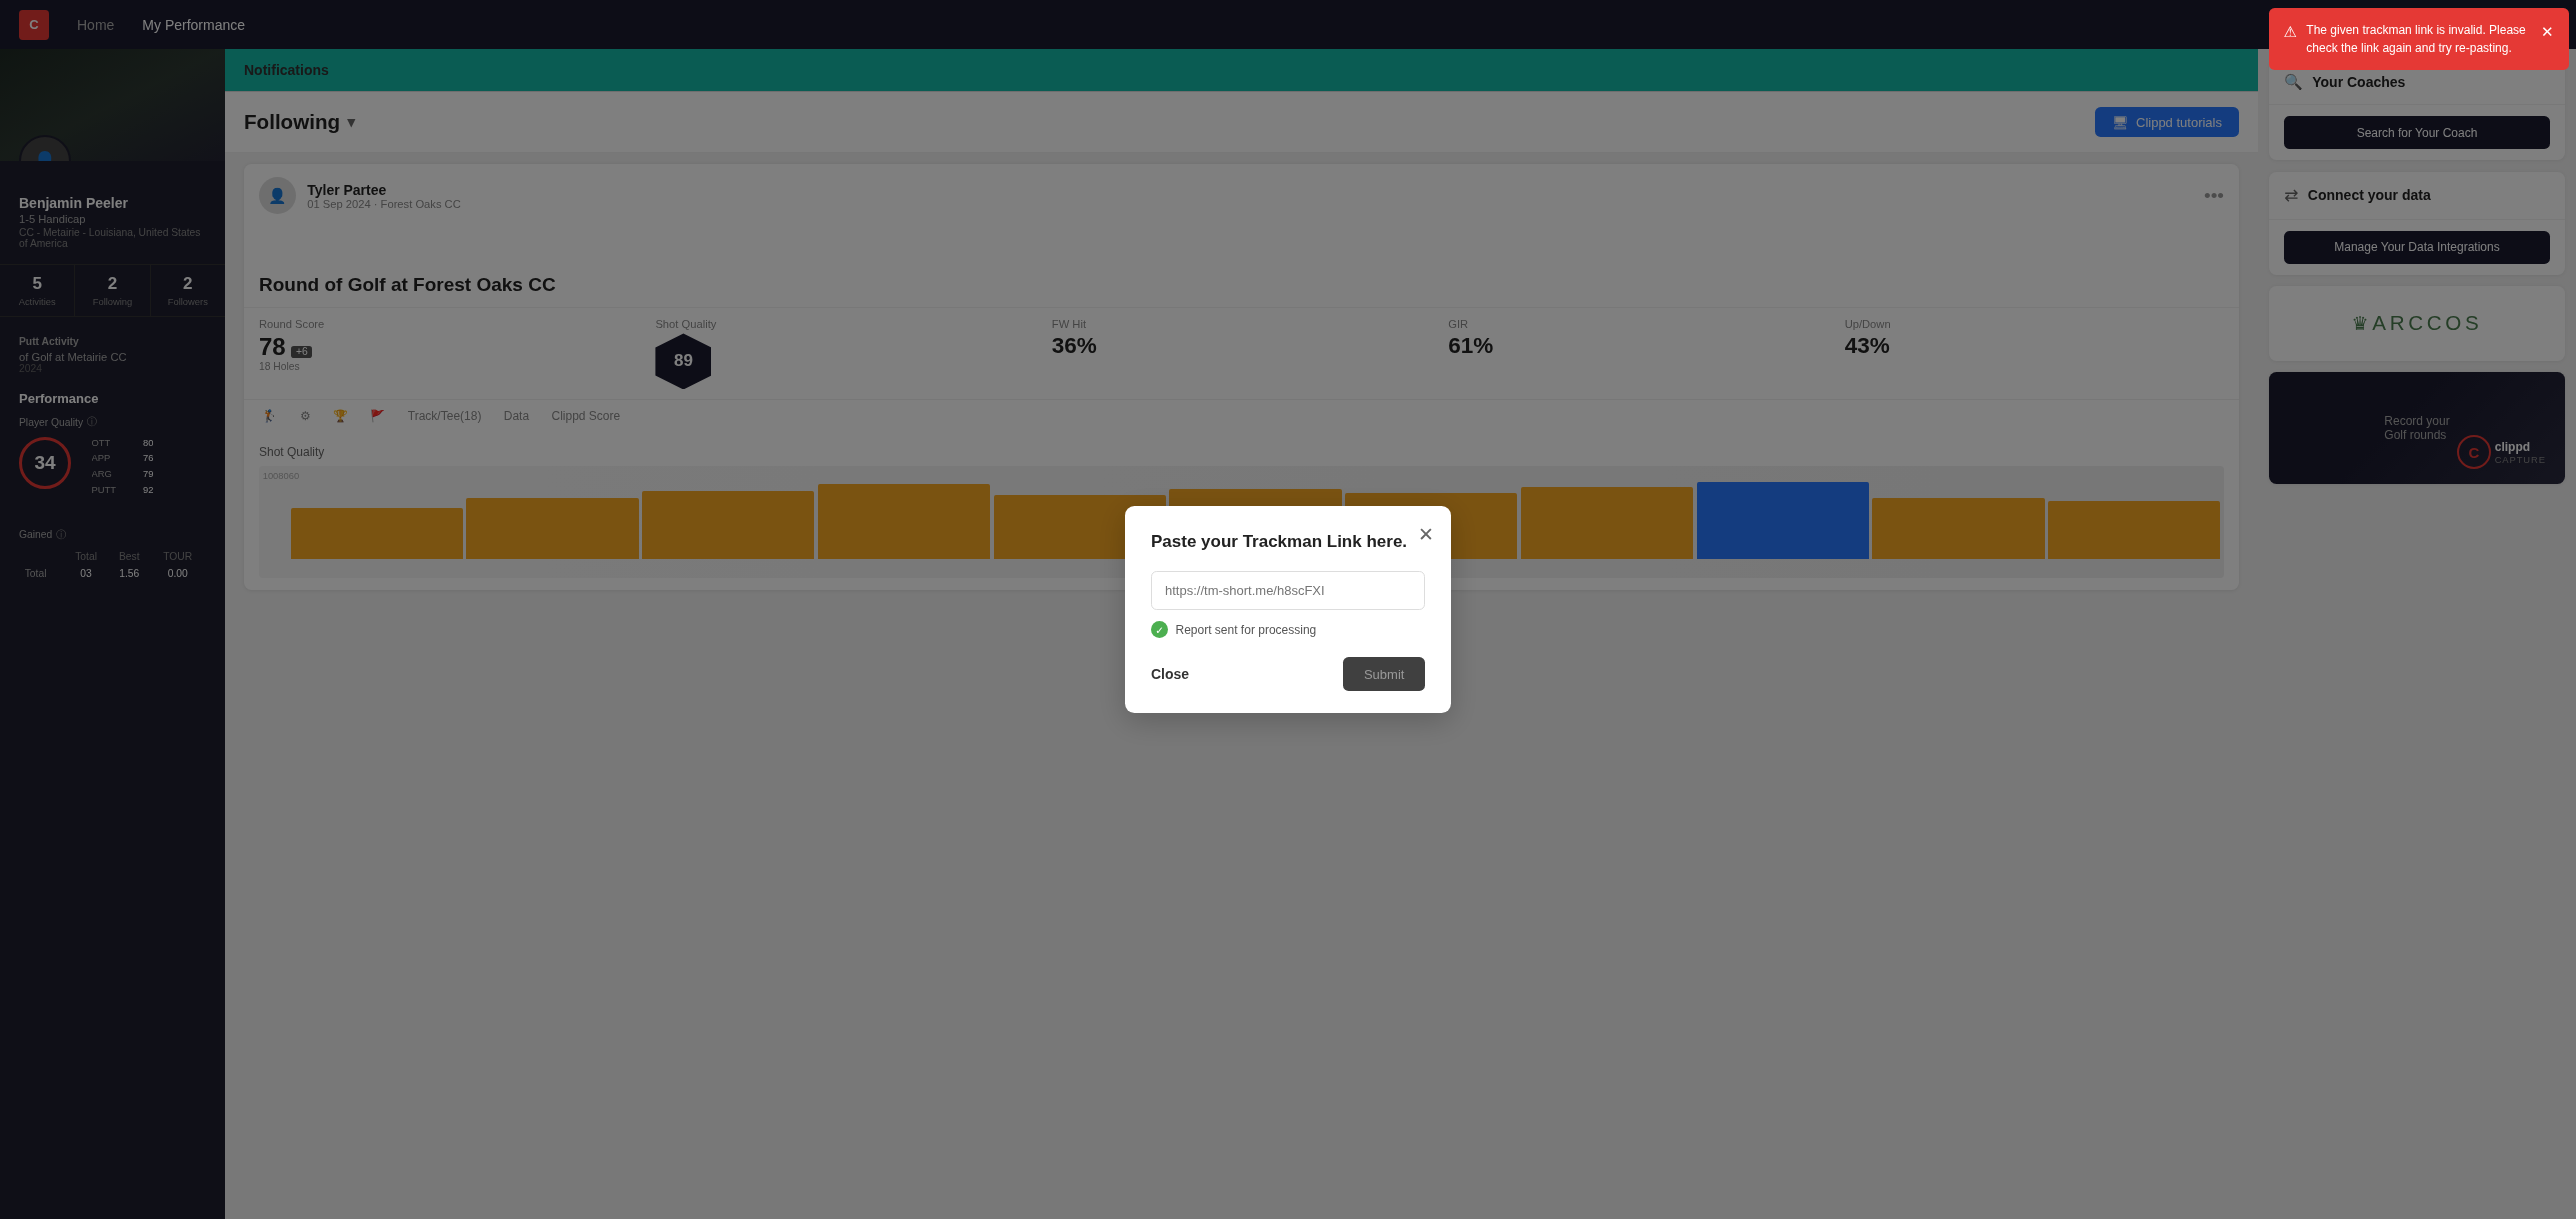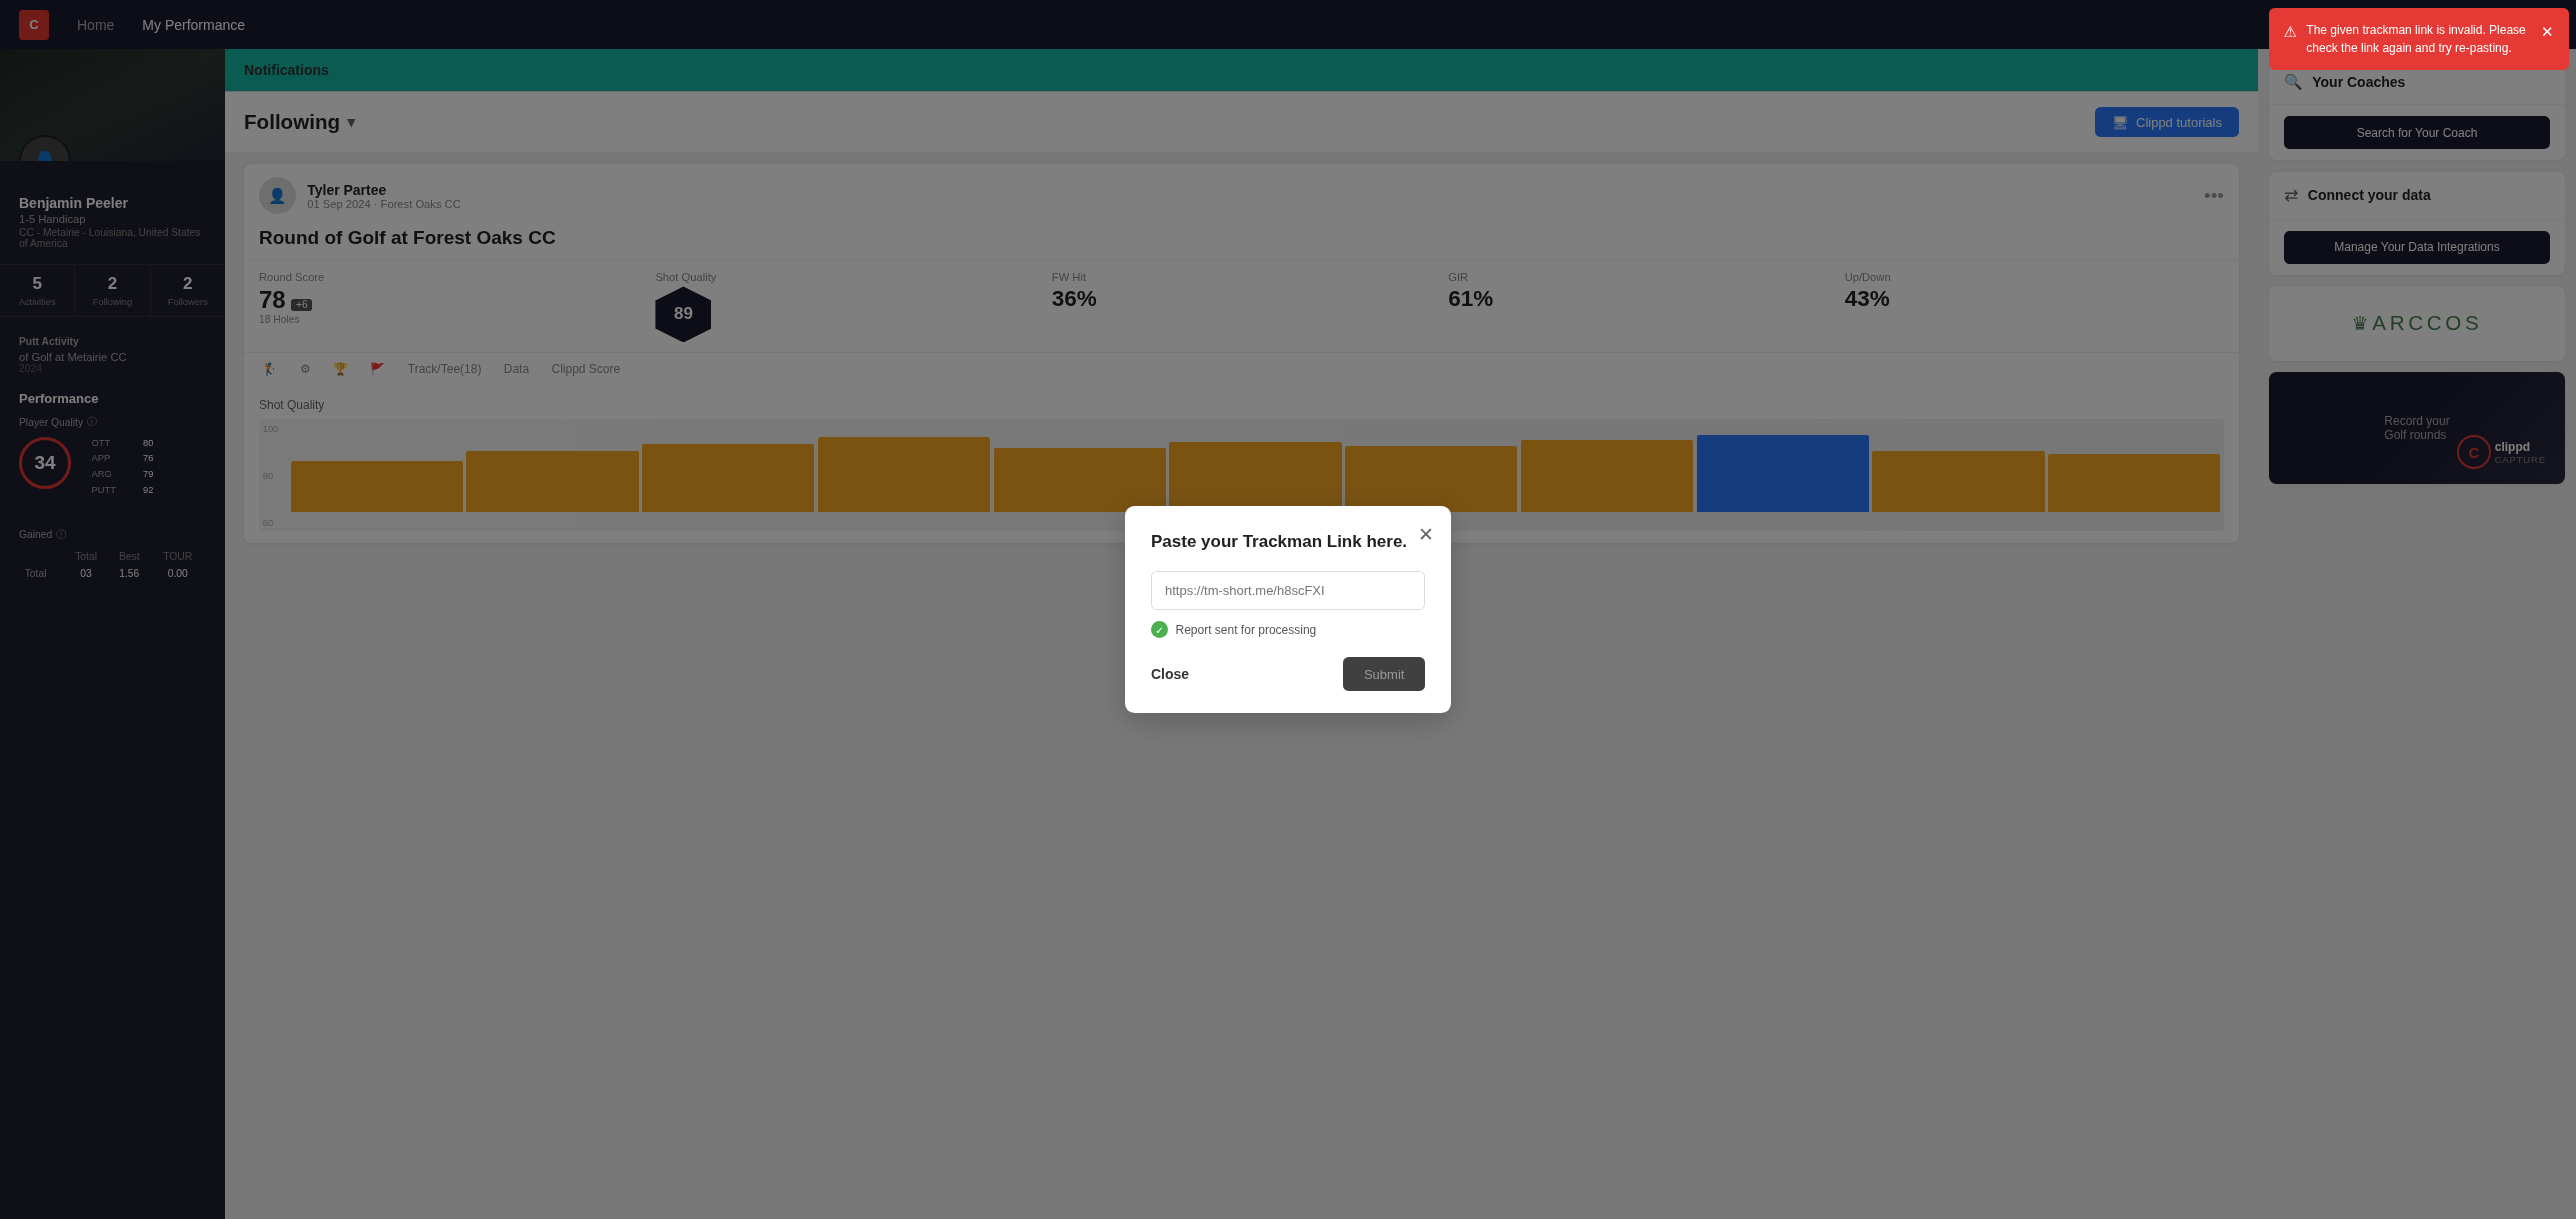--- a/index.html
+++ b/index.html
@@ -223,21 +223,21 @@
       display: flex; align-items: center; justify-content: center;
       color: #999; font-size: 15px;
       flex-shrink: 0;
     }
     .feed-user-info { flex: 1; }
     .feed-user-name { font-size: 14px; font-weight: 700; color: #222; }
     .feed-user-meta { font-size: 11.2px; color: #888; }
     .feed-more { color: #999; font-size: 19px; cursor: pointer; }
     .feed-card-title {
       padding: 0 15px 11.2px;
-      font-size: 19px; font-weight: 700; color: #222;
+      font-size: 19px; font-weight: 700; color: #222; margin-top: 47px;
     }
     .feed-stats-row {
       display: flex; gap: 17px;
       padding: 9.4px 15px;
       border-top: 0.9px solid #f0f0f0;
     }
     .feed-stat { flex: 1; }
     .feed-stat-label { font-size: 11.2px; color: #888; margin-bottom: 3.7px; }
     .feed-stat-val { font-size: 24px; font-weight: 700; color: #222; }
     .feed-stat-hex {
@@ -261,21 +261,21 @@
     .shot-quality-label { font-size: 12px; color: #666; margin-bottom: 7.5px; }
     .chart-placeholder {
       height: 112px;
       background: linear-gradient(to right, #f5f5f5, #eee);
       border-radius: 3.7px;
       position: relative;
       overflow: hidden;
     }
     .chart-y-labels {
       position: absolute; left: 0; top: 0; bottom: 0;
-      display: flex; flex-direction: column; justify-content: space-between;
+      display: flex; justify-content: space-between;
       padding: 3.7px 3.7px;
       font-size: 9.4px; color: #aaa;
     }
     .chart-bar-area {
       position: absolute; left: 28px; right: 0; top: 0; bottom: 0;
       display: flex; align-items: flex-end;
       padding: 7.5px 3.7px 19px;
       gap: 3.7px;
     }
     .chart-bar { background: #f5a623; flex: 1; border-radius: 1.9px 1.9px 0 0; }

